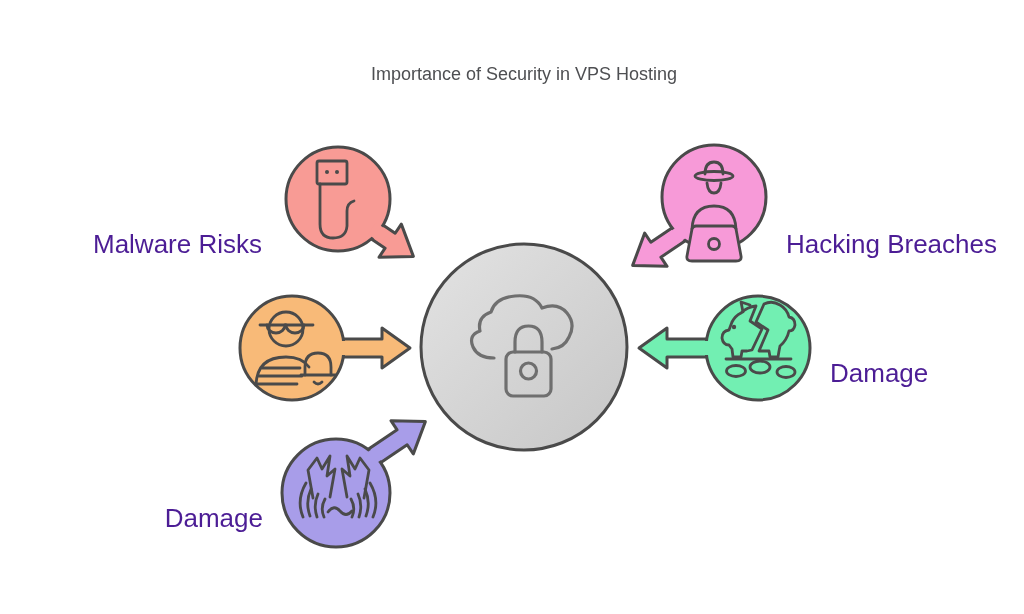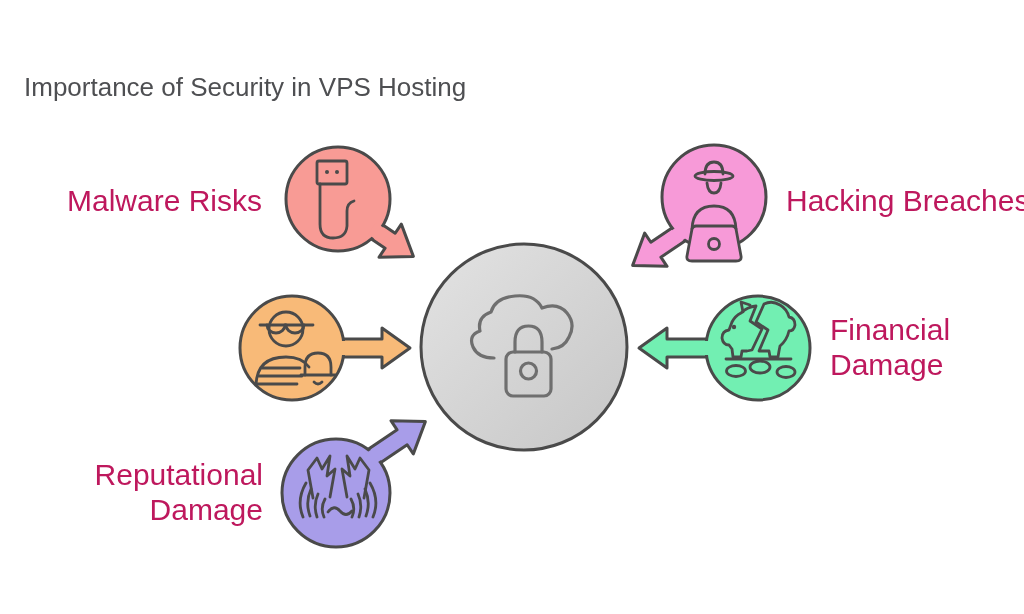--- a/index.html
+++ b/index.html
@@ -1,25 +1,25 @@
 <!DOCTYPE html>
 <html><head>
 <meta charset="utf-8">
 <style>
   html,body{margin:0;padding:0;background:#ffffff;}
   #stage{
     position:relative;width:1024px;height:614px;background:#ffffff;overflow:hidden;
     font-family:"Liberation Sans", sans-serif;
   }
   .title{
-    position:absolute;top:69px;left:24px;right:0;
-    font-size:26px;line-height:36px;color:#4e4f52;
+    position:absolute;top:56px;left:24px;right:0;text-align:center;
+    font-size:18px;line-height:36px;color:#4e4f52;
   }
   .lbl{
-    position:absolute;font-size:30px;line-height:35px;color:#be185d;white-space:nowrap;
+    position:absolute;font-size:26px;line-height:35px;color:#4c1d95;white-space:nowrap;margin-top:44px;
   }
   .lbl.right-anchor{text-align:right;}
   svg{position:absolute;top:0;left:0;}
   .node-circle{stroke:#4a4a4a;stroke-width:3;}
   .arrow{stroke:#4a4a4a;stroke-width:3;stroke-linejoin:round;}
   .ln{fill:none;stroke:#4a4a4a;stroke-width:2.8;stroke-linecap:round;stroke-linejoin:round;}
   .fillable{stroke:#4a4a4a;stroke-width:2.8;stroke-linejoin:round;}
   .dot{fill:#4a4a4a;stroke:none;}
   .cln{fill:none;stroke:#6f6f6f;stroke-width:3.2;stroke-linecap:round;stroke-linejoin:round;}
 </style>
@@ -148,22 +148,20 @@
   </svg>
 
   <div class="title">Importance of Security in VPS Hosting</div>
 
   <div class="lbl right-anchor" style="top:183px; right:762px;">Malware Risks</div>
 
   <div class="lbl" style="top:183px; left:786px;">Hacking Breaches</div>
 
 
   <div class="lbl" style="top:312px; left:830px;">
-    <div>Financial</div>
     <div>Damage</div>
   </div>
 
   <div class="lbl right-anchor" style="top:457px; right:761px;">
-    <div>Reputational</div>
     <div>Damage</div>
   </div>
 
 </div>
 
 </body></html>

